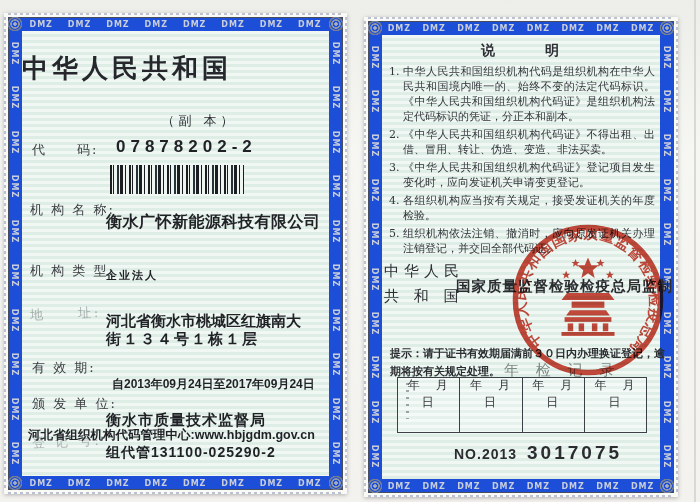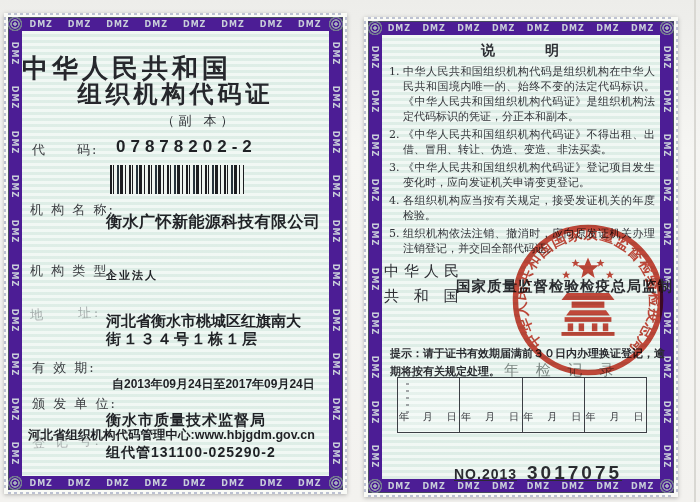--- a/index.html
+++ b/index.html
@@ -14,21 +14,21 @@
   .page { position:absolute; background:#f9faf6; box-shadow:0 1px 4px rgba(60,60,60,.35); }
   #left-page  { left:4px;  top:13px; width:343px; height:481px; }
   #right-page { left:364px; top:17px; width:314px; height:480px; }
 
   .micro { position:absolute; background:repeating-linear-gradient(90deg,#8b93b4 0 3px, transparent 3px 6px); opacity:.55; }
   .micro.h { height:2px; left:4px; right:4px; }
   .micro.v { width:2px; top:4px; bottom:4px;
              background:repeating-linear-gradient(180deg,#8b93b4 0 3px, transparent 3px 6px); }
   .micro.top{ top:0; } .micro.bottom{ bottom:0; } .micro.left{ left:0;} .micro.right{ right:0; }
 
-  .band { position:absolute; inset:4px; background:#4c1d95;
+  .band { position:absolute; inset:4px; background:#1d4ed8;
           box-shadow:inset 0 0 0 1px #474d5d; }
   .dmz-h { position:absolute; left:14px; right:14px; height:14px; display:flex;
            justify-content:space-around; align-items:center;
            font:bold 8px "DejaVu Sans", sans-serif; color:#c9ceda; letter-spacing:1px; }
   .dmz-h.top{ top:0; } .dmz-h.bottom{ bottom:0; }
   .dmz-v { position:absolute; top:14px; bottom:14px; width:14px; display:flex;
            flex-direction:column; justify-content:space-around; align-items:center;
            font:bold 8px "DejaVu Sans", sans-serif; color:#c9ceda; letter-spacing:1px; }
   .dmz-v.left{ left:0; } .dmz-v.right{ right:0; }
   .dmz-v span { transform:rotate(90deg); }
@@ -92,25 +92,25 @@
   #rp-seal { position:absolute; top:187px; left:128px; width:156px; height:156px;
              mix-blend-mode:multiply; opacity:.92; z-index:4; }
   #rp-tip1 { position:absolute; top:311px; left:8px; font-size:11px; font-weight:bold; color:#2b2d31; white-space:nowrap; }
   #rp-tip2 { position:absolute; top:326px; left:8px; font-size:11px; font-weight:bold; color:#2b2d31; white-space:nowrap; }
   #rp-annual { font-size:15px; font-weight:normal; letter-spacing:6px; color:#7e8a85;
                font-family:"DejaVu Serif", serif; margin-left:4px; }
   #rp-table { position:absolute; top:342px; left:15px; width:250px; height:56px;
               border:1px solid #3c3f45; display:flex; background:rgba(255,255,255,.25); }
   .tcell { flex:1; border-right:1px solid #3c3f45; position:relative; }
   .tcell:last-child { border-right:none; }
-  .tcell .dlabel { position:absolute; bottom:8px; left:0; width:100%; text-align:center;
-                   font-size:10px; letter-spacing:2px; color:#33353a; font-family:"DejaVu Serif", serif; }
+  .tcell .dlabel { position:absolute; bottom:21px; left:0; width:100%; text-align:center;
+                   font-size:12px; letter-spacing:2px; color:#33353a; font-family:"DejaVu Serif", serif; }
   .tcell .marks { position:absolute; top:5px; left:8px; width:3px; height:36px;
                   background:repeating-linear-gradient(180deg,#6a6d72 0 2px, transparent 2px 7px); opacity:.6; }
-  #rp-serial { position:absolute; top:427px; left:72px; white-space:nowrap; color:#2a2c30;text-decoration:underline; }
+  #rp-serial { position:absolute; top:407px; left:72px; white-space:nowrap; color:#2a2c30; }
   #rp-serial .pre { font-size:14px; font-weight:bold; letter-spacing:1px; }
   #rp-serial .num { font-size:19px; font-weight:bold; letter-spacing:3px; margin-left:10px; }
 </style>
 </head>
 <body>
 
 <div class="stage">
 
   <div class="page" id="left-page">
     <div class="micro h top"></div>
@@ -161,21 +161,20 @@
           <span>DMZ</span>
           <span>DMZ</span>
           <span>DMZ</span>
           <span>DMZ</span>
           <span>DMZ</span>
           <span>DMZ</span>
           <span>DMZ</span>
         </div>
       <div class="inner">
         <div id="lp-title1">中华人民共和国</div>
-        <div id="lp-title2">组织机构代码证</div>
         <div id="lp-sub">（副  本）</div>
         <div class="lbl" id="lp-code-label">代　　码:</div>
         <div class="val" id="lp-code-value">07878202-2</div>
         <div id="lp-barcode"></div>
         <div class="lbl" id="lp-name-label">机 构 名 称:</div>
         <div class="val" id="lp-name-value">衡水广怀新能源科技有限公司</div>
         <div class="lbl" id="lp-type-label">机 构 类 型:</div>
         <div class="val" id="lp-type-value">企业法人</div>
         <div class="ghost" id="lp-addr-ghost">地　　址:</div>
         <div class="val" id="lp-addr1">河北省衡水市桃城区红旗南大</div>

